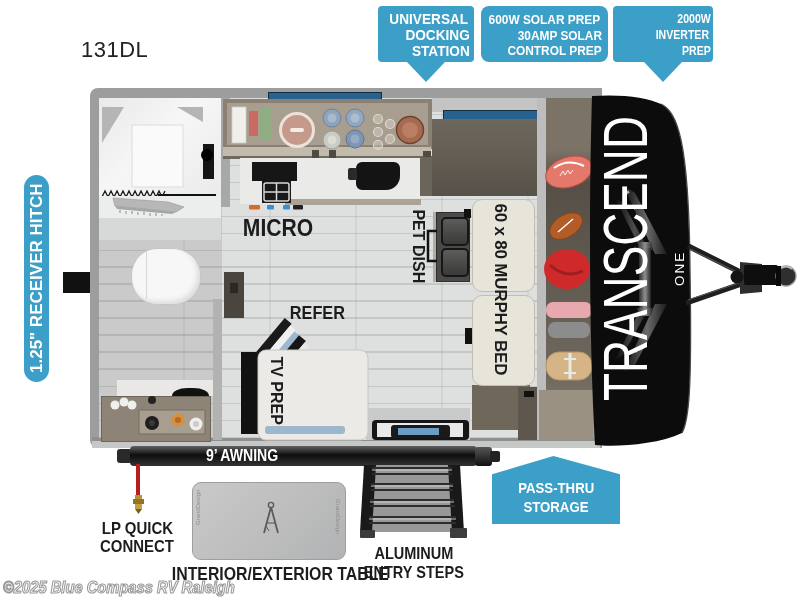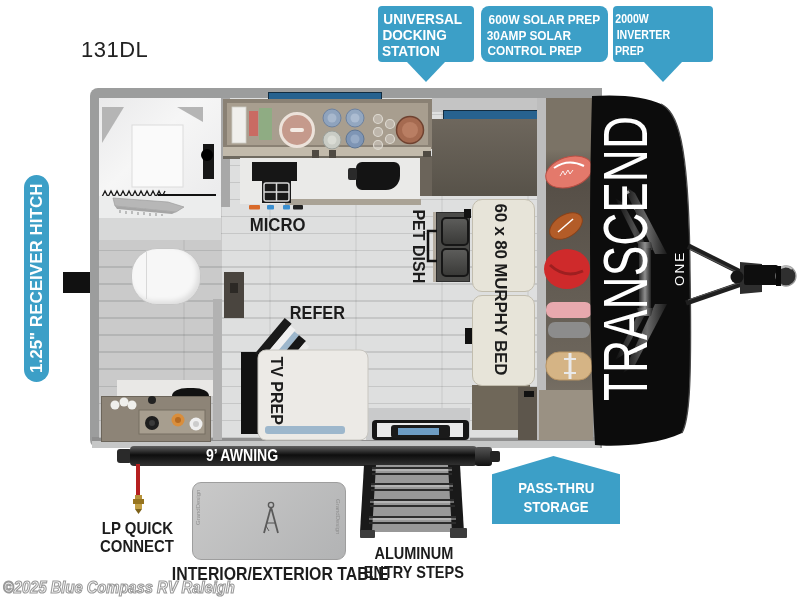--- a/index.html
+++ b/index.html
@@ -1,20 +1,20 @@
 <!DOCTYPE html>
 <html><head>
 <meta charset="utf-8">
 <style>
   html,body{margin:0;padding:0;}
   body{width:800px;height:600px;background:#fff;font-family:"Liberation Sans",sans-serif;overflow:hidden;position:relative;}
   .abs{position:absolute;}
   .lbl{position:absolute;font-weight:bold;color:#1c1c1c;text-align:center;line-height:1.05;z-index:30;}
   .cond{transform:scaleX(0.88);transform-origin:center;display:inline-block;white-space:nowrap;}
-  .callout{position:absolute;background:#3c9fc7;color:#fff;font-weight:bold;text-align:left;}
+  .callout{position:absolute;background:#3c9fc7;color:#fff;font-weight:bold;text-align:right;}
   .callout .tri{position:absolute;left:50%;top:100%;transform:translateX(-50%);width:0;height:0;border-left:19px solid transparent;border-right:19px solid transparent;border-top:20px solid #3c9fc7;}
 </style>
 </head>
 <body>
 
 <div class="abs" style="left:81px;top:37px;font-size:22px;font-weight:normal;color:#222;letter-spacing:0.5px;">131DL</div>
 
 <div class="callout" style="left:378px;top:6px;width:96px;height:56px;font-size:15.5px;border-radius:4px;">
   <div style="margin-top:5px;line-height:16px;"><span class="cond">UNIVERSAL</span><br><span class="cond">DOCKING</span><br><span class="cond">STATION</span></div>
   <div class="tri"></div>
@@ -186,21 +186,21 @@
   <line x1="24" y1="233" x2="36" y2="233" stroke="#e9e9e9" stroke-width="2"></line>
 </svg>
 
 <div class="abs" style="left:338px;top:400px;width:28px;height:40px;background:#e9e8e6;"></div>
 <div class="abs" style="left:366px;top:408px;width:104px;height:32px;background:#c9cacb;"></div>
 <div class="abs" style="left:372px;top:420px;width:97px;height:20px;background:#161616;border-radius:4px;"></div>
 <div class="abs" style="left:377px;top:423px;width:86px;height:14px;background:#e9e9e9;"></div>
 <div class="abs" style="left:391px;top:425px;width:59px;height:13px;background:#1a1a1a;border-radius:3px;"></div>
 <div class="abs" style="left:398px;top:428px;width:41px;height:7px;background:#6d9cc3;"></div>
 
-<div class="lbl" style="left:223px;top:215px;width:110px;font-size:19px;"><span class="cond">MICRO</span></div>
+<div class="lbl" style="left:223px;top:215px;width:110px;font-size:24px;"><span class="cond">MICRO</span></div>
 <div class="lbl" style="left:262px;top:303px;width:111px;font-size:18.5px;"><span class="cond">REFER</span></div>
 <div class="lbl" style="left:245px;top:379px;width:62px;font-size:16px;transform:rotate(90deg);white-space:nowrap;">TV PREP</div>
 <div class="lbl" style="left:385px;top:234px;width:66px;font-size:16px;transform:rotate(90deg);white-space:nowrap;">PET DISH</div>
 <div class="lbl" style="left:419px;top:276px;width:163px;font-size:17px;letter-spacing:-0.2px;transform:rotate(90deg);white-space:nowrap;">60 x 80 MURPHY BED</div>
 
 <div class="abs" style="left:241px;top:352px;width:17px;height:82px;background:#111;"></div>
 <svg class="abs" style="left:252px;top:316px;" width="120" height="130">
   <g transform="rotate(40 38 30)">
     <rect x="16" y="12" width="9" height="46" fill="#1a1a1a"></rect>
     <rect x="25" y="14" width="7" height="44" fill="#f0f0f0"></rect>

